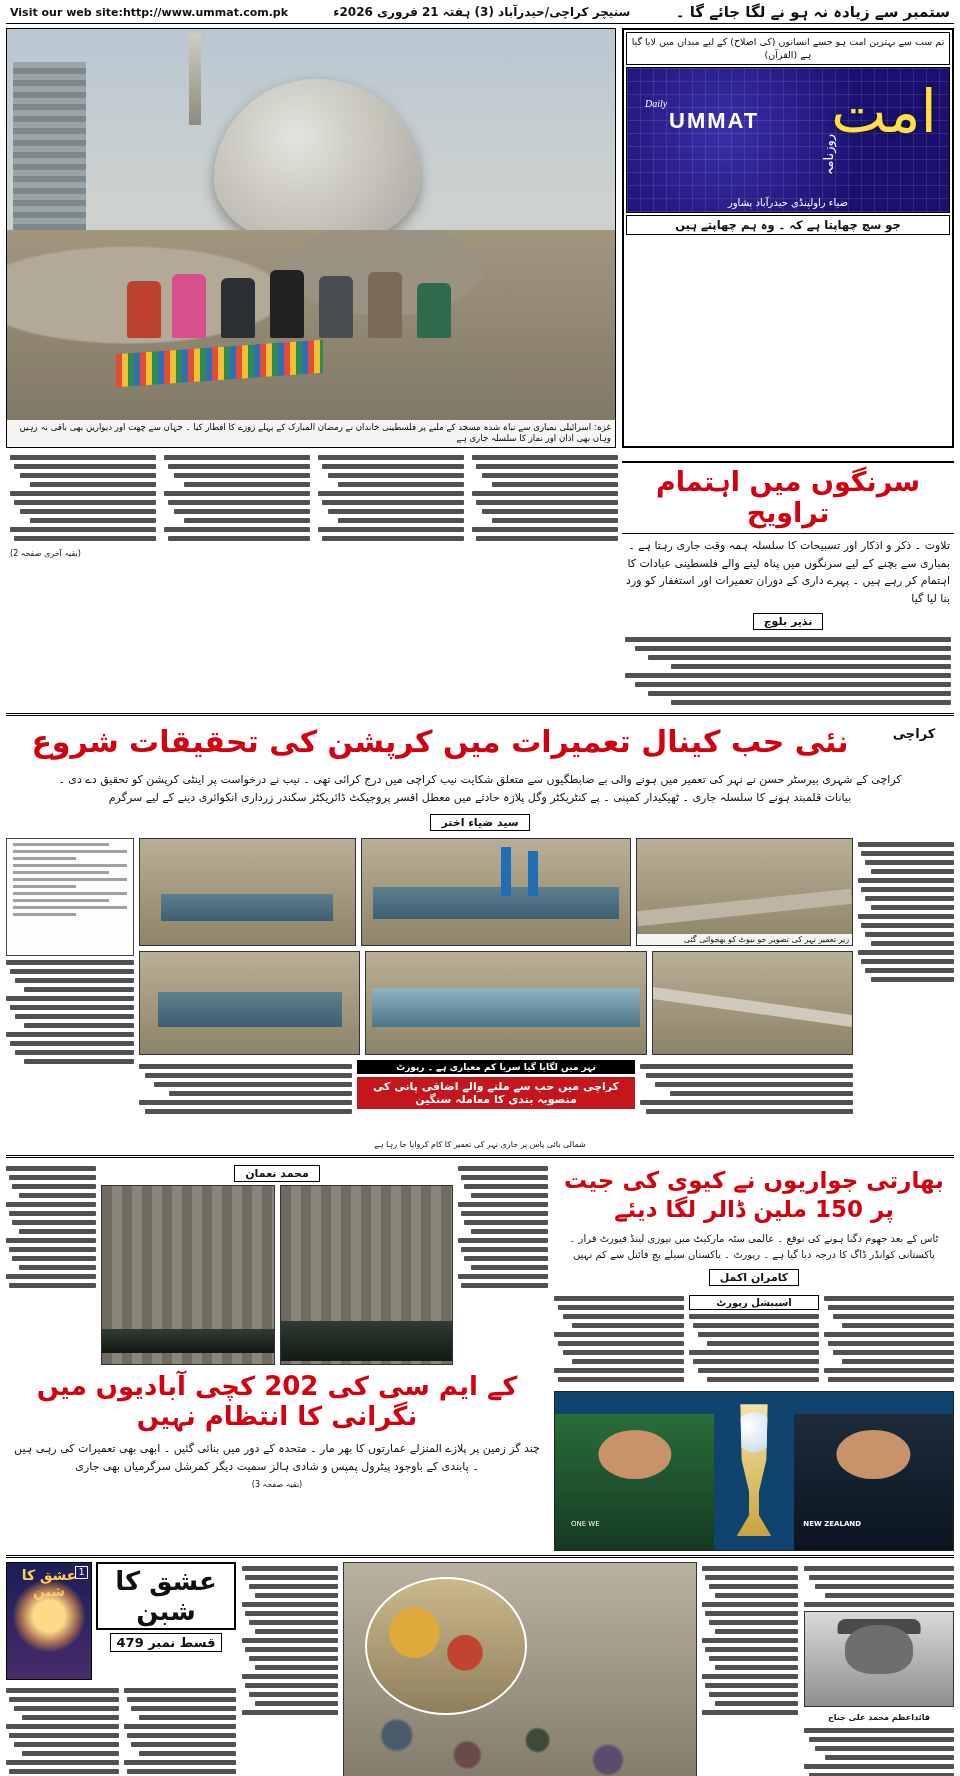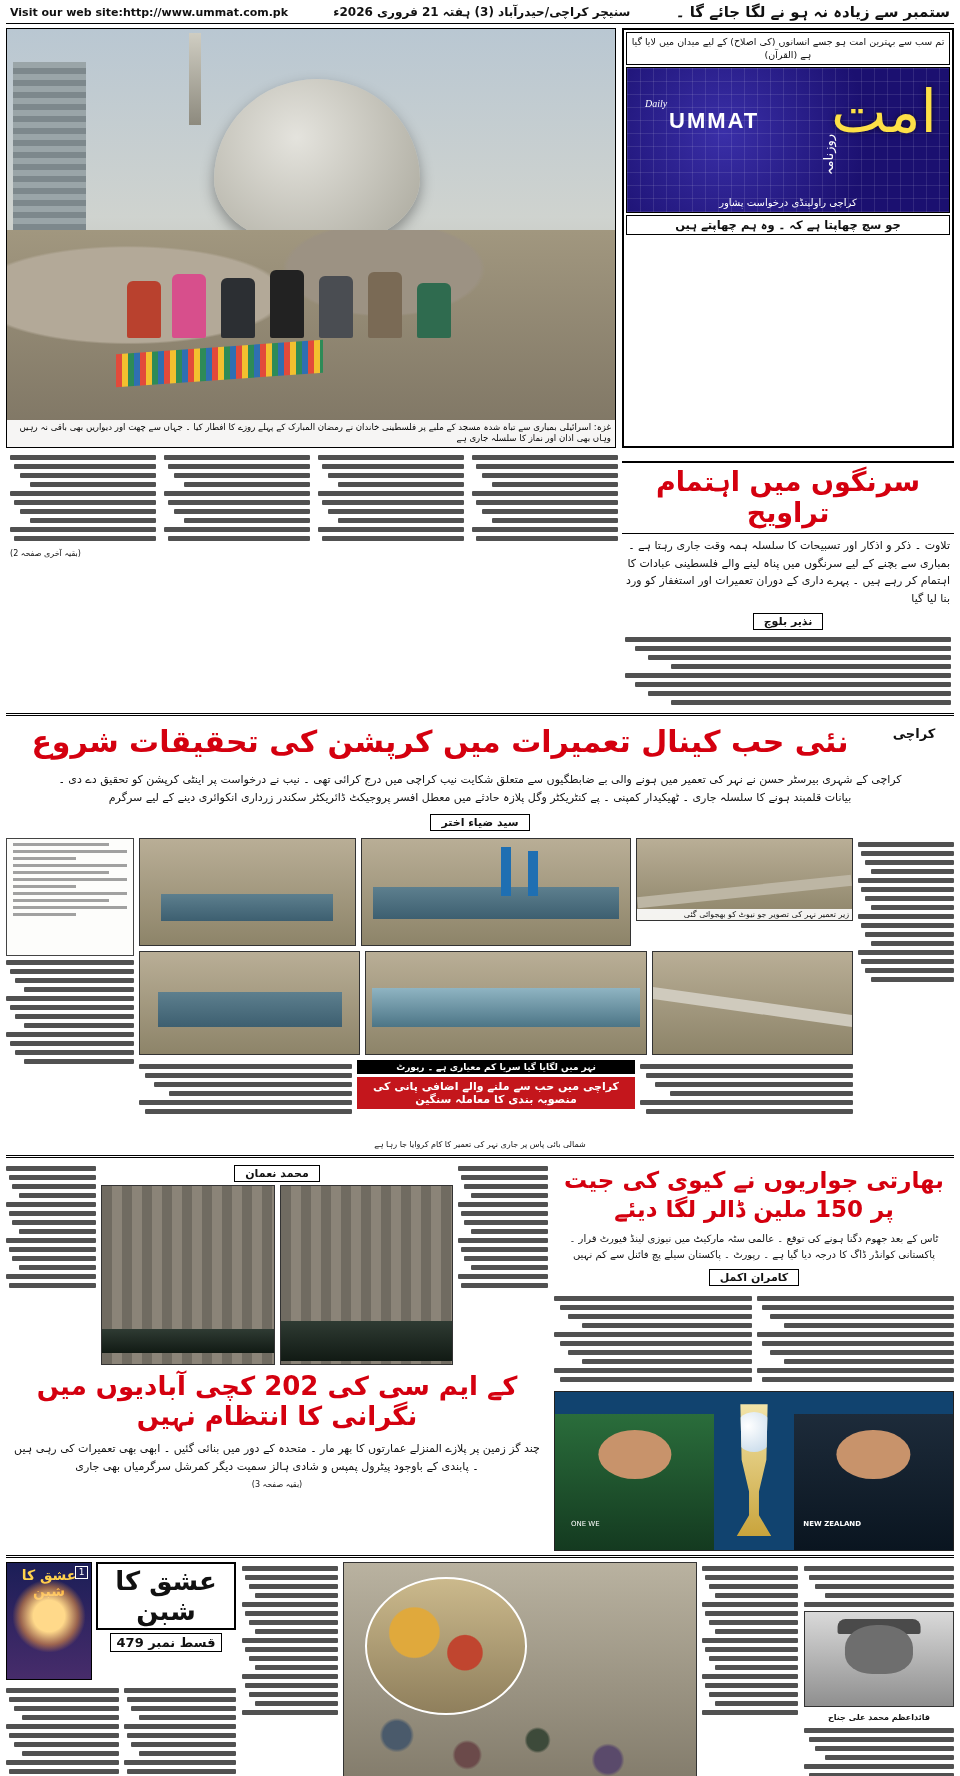--- a/index.html
+++ b/index.html
@@ -278,21 +278,21 @@
   <div class="masthead-row">
 
     <div class="masthead">
       <div class="quran-strip">تم سب سے بہترین امت ہو جسے انسانوں (کی اصلاح) کے لیے میدان میں لایا گیا ہے (القرآن)</div>
       <div class="logo-box">
         <div class="grid"></div>
         <div class="daily">Daily</div>
         <div class="ummat-en">UMMAT</div>
         <div class="ummat-ur">امت</div>
         <div class="roznama">روزنامہ</div>
-        <div class="cities">کراچی   راولپنڈی   درخواست   پشاور</div>
+        <div class="cities">ضیاء   راولپنڈی   حیدرآباد   پشاور</div>
       </div>
       <div class="masthead-foot">جو سچ چھاپتا ہے کہ ۔ وہ ہم چھاپتے ہیں</div>
     </div>
 
     <div class="leadphoto">
       <div class="ph" style="height:418px;">
         <div class="sky"></div>
         <div class="dome"></div>
         <div class="minaret"></div>
         <div class="building"></div>
@@ -419,21 +419,21 @@
           <div class="photo canal" style="flex:1; height:108px;">
             <div class="ground"></div>
             <div class="water" style="left:10%; top:52%; width:80%; height:26%;"></div>
           </div>
           <div class="photo canal" style="flex:1.25; height:108px;">
             <div class="ground"></div>
             <div class="water" style="left:4%; top:46%; width:92%; height:30%;"></div>
             <div style="position:absolute; left:52%; top:8%; width:10px; height:46%; background:#1f6fb2;"></div>
             <div style="position:absolute; left:62%; top:12%; width:10px; height:42%; background:#1f6fb2;"></div>
           </div>
-          <div class="photo canal" style="flex:1; height:83px;">
+          <div class="photo canal" style="flex:1; height:108px;">
             <div class="ground"></div>
             <div style="position:absolute; left:0; top:58%; width:100%; height:14%; background:#bdb6a4; transform:rotate(-6deg);"></div>
             <div class="cap">زیر تعمیر نہر کی تصویر جو نیوٹ کو بھجوائی گئی</div>
           </div>
         </div>
 
         <div style="display:flex; gap:5px; margin-top:5px;">
           <div class="photo canal" style="flex:1.1; height:104px;">
             <div class="ground"></div>
             <div class="water" style="left:8%; top:40%; width:84%; height:34%;"></div>
@@ -520,20 +520,33 @@
             <i></i>
             <i></i>
             <i></i>
             <i></i>
             <i></i>
             <i></i>
             <i></i>
             <i></i>
             <i></i>
         </div>
+        <div style="flex:1;">
+          <div class="byline center" style="display:block; font-size:10px;">اسپیشل رپورٹ</div>
+          <div class="urdu sm lines">
+            <i></i>
+              <i></i>
+              <i></i>
+              <i></i>
+              <i></i>
+              <i></i>
+              <i></i>
+              <i></i>
+          </div>
+        </div>
         <div class="urdu sm lines" style="flex:1;">
           <i></i>
             <i></i>
             <i></i>
             <i></i>
             <i></i>
             <i></i>
             <i></i>
             <i></i>
             <i></i>

